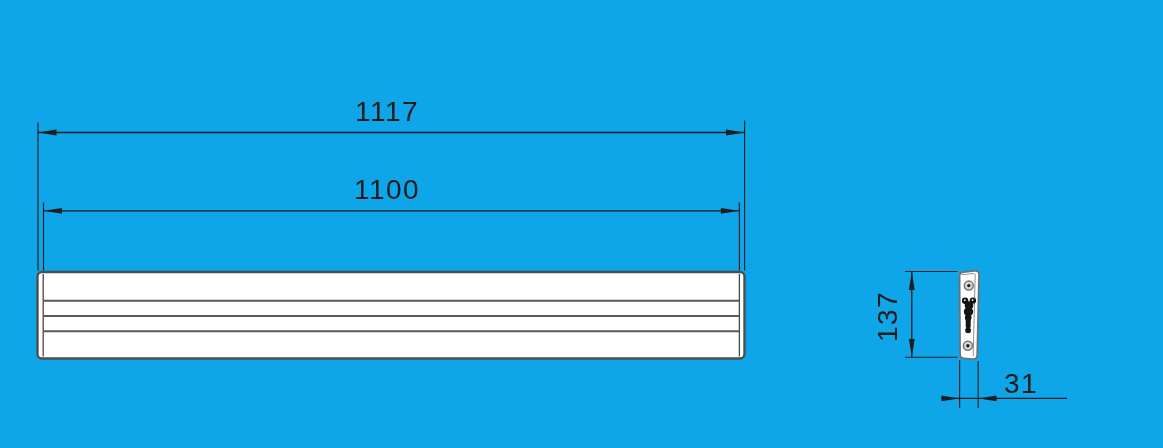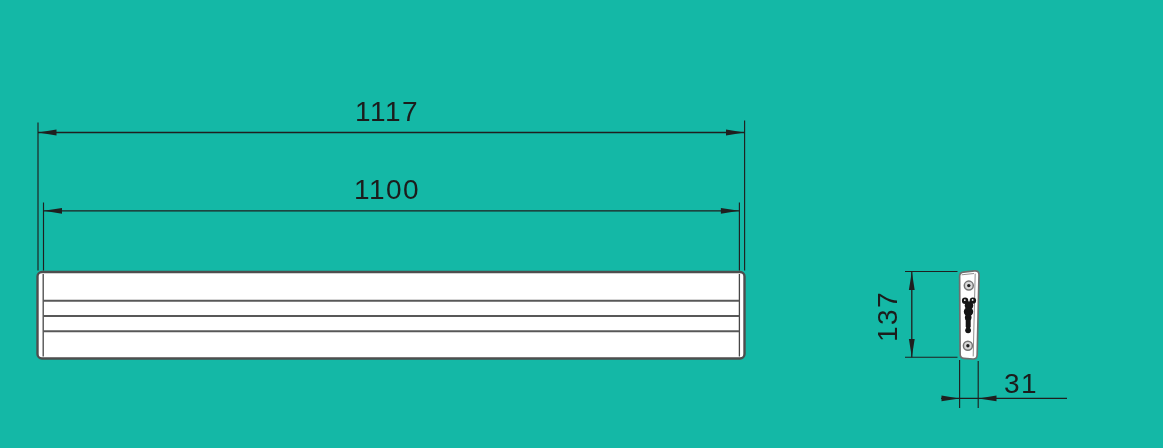--- a/index.html
+++ b/index.html
@@ -1,20 +1,20 @@
 <!DOCTYPE html>
 <html><head>
 <meta charset="utf-8">
 <style>
   html, body { margin: 0; padding: 0; background: #ffffff; }
   .canvas {
     position: relative;
     width: 1163px;
     height: 448px;
-    background: #14b8a6;
+    background: #0ea5e9;
     overflow: hidden;
     font-family: "Liberation Sans", sans-serif;
   }
   svg { display: block; }
   .dimline   { stroke: #1f1f1f; stroke-width: 1.3; fill: none; }
   .extline   { stroke: #1f1f1f; stroke-width: 1.15; fill: none; }
   .arrow     { fill: #1f1f1f; stroke: none; }
   .dimtext   {
     font-family: "Liberation Sans", sans-serif;
     font-size: 28px;

